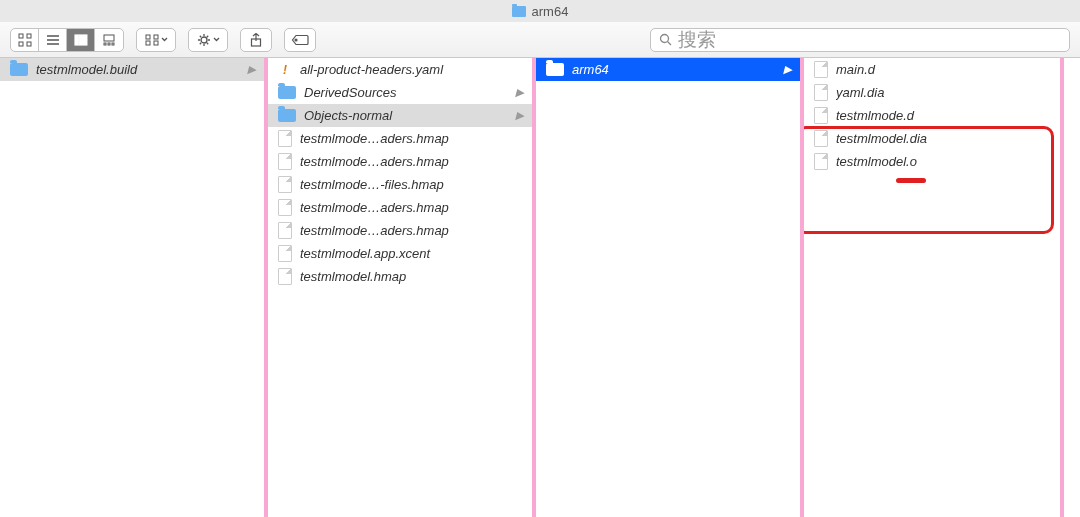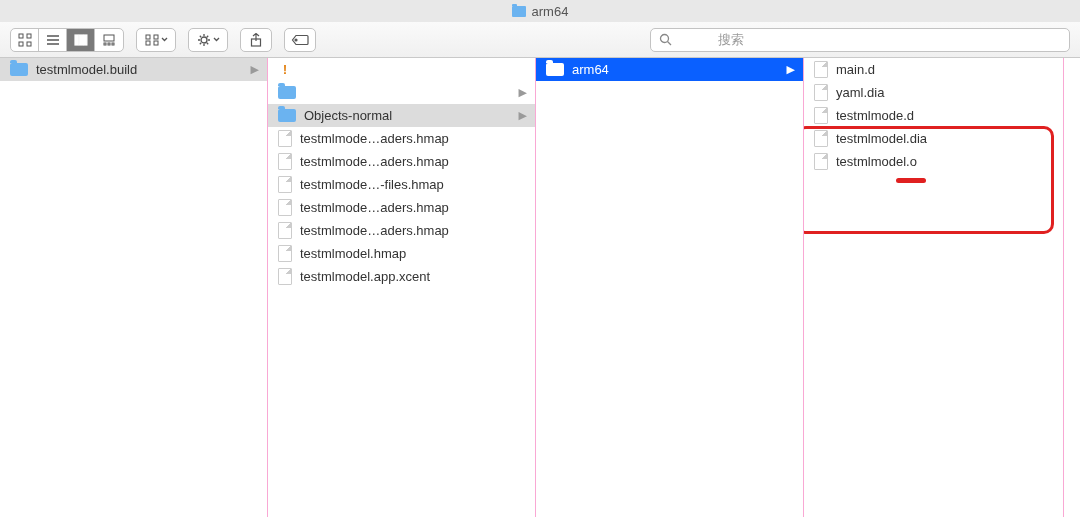--- a/index.html
+++ b/index.html
@@ -11,26 +11,26 @@
     .title-bar span { font-size: 13px; color: #555; }
     
     .toolbar { height: 36px; background: linear-gradient(#fafafa,#f0f0f0); border-bottom: 1px solid #c9c9c9; display: flex; align-items: center; padding: 0 10px; gap: 12px; }
     .btn-group { display: flex; border: 1px solid #c3c3c3; border-radius: 5px; overflow: hidden; height: 24px; background: #fff; }
     .btn-group .btn { width: 28px; display: flex; align-items: center; justify-content: center; border-right: 1px solid #c3c3c3; cursor: pointer; }
     .btn-group .btn:last-child { border-right: none; }
     .btn-group .btn.active { background: #7a7a7a; }
     .btn-group .btn.active svg { stroke: #fff; fill: #fff; }
     .btn-single { border: 1px solid #c3c3c3; border-radius: 5px; width: 40px; height: 24px; background: #fff; display:flex; align-items:center; justify-content:center; gap:2px; cursor:pointer; }
     .search-box { margin-left: auto; display: flex; align-items: center; background: #fff; border: 1px solid #c3c3c3; border-radius: 5px; height: 24px; width: 420px; padding: 0 8px; gap: 6px; }
-    .search-box input { border: none; outline: none; font-size: 13px; flex: 1; color: #333; margin-left: 40px; }
+    .search-box input { border: none; outline: none; font-size: 19px; flex: 1; color: #333; }
     .search-box input::placeholder { color: #999; }
     .search-box svg { stroke: #888; }
     
     .columns { display: flex; height: calc(100% - 58px); background: #fff; }
-    .col { border-right: 1px solid #f9a8d4; flex-shrink: 0; overflow-y: auto; }
+    .col { border-right: 4px solid #f9a8d4; flex-shrink: 0; overflow-y: auto; font-style: italic; }
     .col1 { width: 268px; }
     .col2 { width: 268px; }
     .col3 { width: 268px; }
     .col4 { width: 260px; position: relative; }
     
     .row { display: flex; align-items: center; height: 23px; padding: 0 10px; gap: 8px; cursor: pointer; position: relative; }
     .row.sel-blue { background: #0a60ff; color: #fff; }
     .row.sel-gray { background: #dcdcdc; }
     .row .chev { position: absolute; right: 8px; font-size: 11px; color: #9a9a9a; }
     .row.sel-blue .chev { color: #fff; }
@@ -137,23 +137,25 @@
   <div class="col col1" id="col1">
       <div class="row sel-gray">
         <div class="icon-folder"></div>
         <span class="label">testmlmodel.build</span>
         <span class="chev">▶</span>
       </div>
     </div>
   <div class="col col2" id="col2">
       <div class="row">
         <div class="icon-yaml">!</div>
-      </div>
-      <div class="row">
-        <div class="icon-folder"></div>
+        <span class="label">all-product-headers.yaml</span>
+      </div>
+      <div class="row">
+        <div class="icon-folder"></div>
+        <span class="label">DerivedSources</span>
         <span class="chev">▶</span>
       </div>
       <div class="row sel-gray">
         <div class="icon-folder"></div>
         <span class="label">Objects-normal</span>
         <span class="chev">▶</span>
       </div>
       <div class="row">
         <div class="icon-file"></div>
         <span class="label">testmlmode…aders.hmap</span>
@@ -169,25 +171,25 @@
       <div class="row">
         <div class="icon-file"></div>
         <span class="label">testmlmode…aders.hmap</span>
       </div>
       <div class="row">
         <div class="icon-file"></div>
         <span class="label">testmlmode…aders.hmap</span>
       </div>
       <div class="row">
         <div class="icon-file"></div>
+        <span class="label">testmlmodel.app.xcent</span>
+      </div>
+      <div class="row">
+        <div class="icon-file"></div>
         <span class="label">testmlmodel.hmap</span>
-      </div>
-      <div class="row">
-        <div class="icon-file"></div>
-        <span class="label">testmlmodel.app.xcent</span>
       </div>
     </div>
   <div class="col col3" id="col3">
       <div class="row sel-blue">
         <div class="icon-folder"></div>
         <span class="label">arm64</span>
         <span class="chev">▶</span>
       </div>
     </div>
   <div class="col col4" id="col4">

